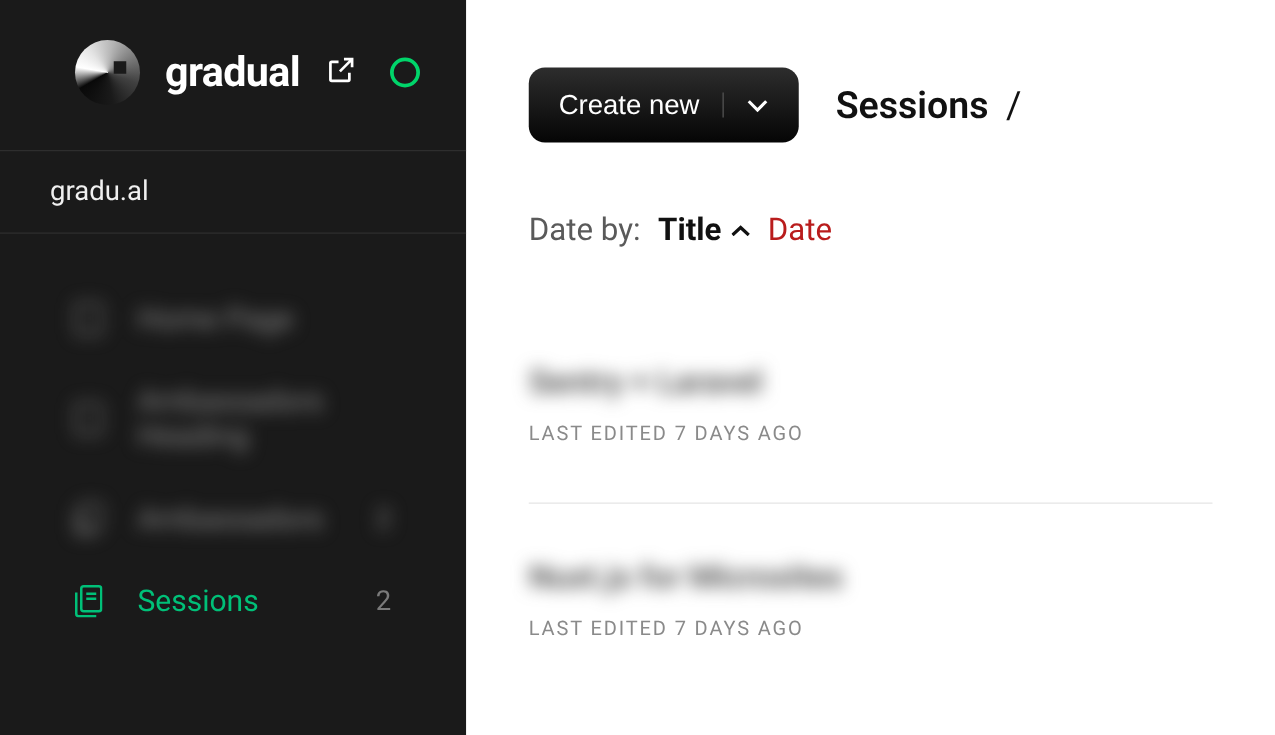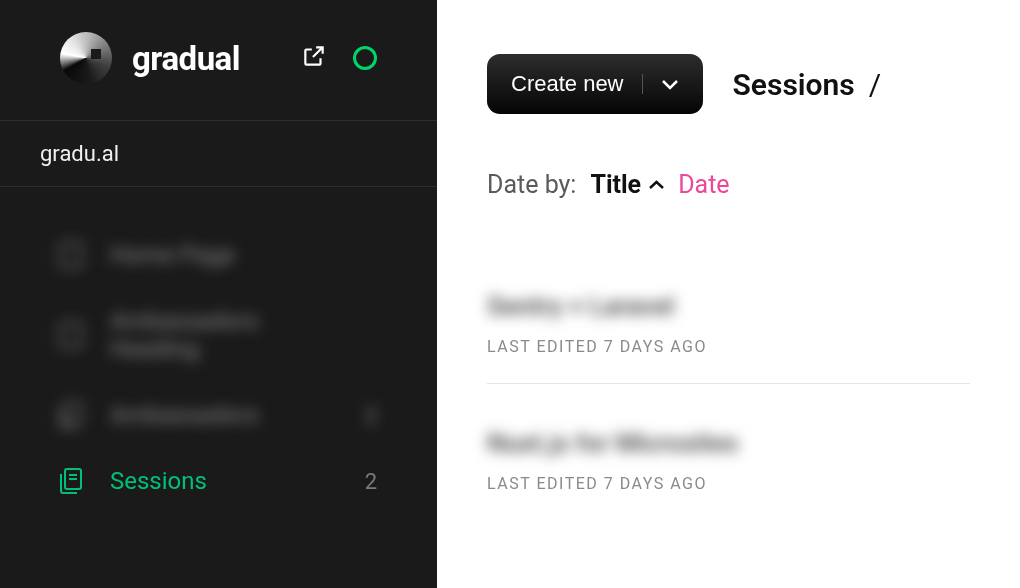--- a/index.html
+++ b/index.html
@@ -7,21 +7,21 @@
       font-family: -apple-system, BlinkMacSystemFont, "Segoe UI", Roboto, sans-serif;
       width: 1020px;
       height: 588px;
       display: flex;
       overflow: hidden;
       background: #fff;
     }
     
     
     .sidebar {
-      width: 437px;
+      width: 373px;
       background: #1a1a1a;
       color: #fff;
       display: flex;
       flex-direction: column;
     }
     
     .sidebar-header {
       padding: 32px 60px 36px 60px;
       display: flex;
       align-items: center;
@@ -170,28 +170,28 @@
     .sort-row {
       padding: 56px 50px 48px 50px;
       display: flex;
       align-items: center;
       gap: 14px;
       font-size: 25px;
     }
     .sort-label { color: #5a5a5a; }
     .sort-opt { cursor: pointer; display:flex; align-items:center; gap:8px;justify-content:center; }
     .sort-opt.active { color: #111; font-weight: 700; }
-    .sort-opt.inactive { color: #ec4899; font-weight: 400; }
+    .sort-opt.inactive { color: #b91c1c; font-weight: 400; }
     .sort-caret { width: 15px; height: 9px; stroke: #111; stroke-width: 2.5; fill: none; }
     
     .session-list {
       padding: 0 50px;
     }
     .session-item {
-      padding: 44px 0 27px 0;
+      padding: 44px 0 46px 0;
       border-bottom: 1px solid #e5e5e5;
     }
     .session-list .session-item:last-child { border-bottom: none; }
     .session-title {
       font-size: 26px;
       font-weight: 600;
       color: #4a4a4a;
       filter: blur(7px);
       margin-bottom: 16px;
     }

